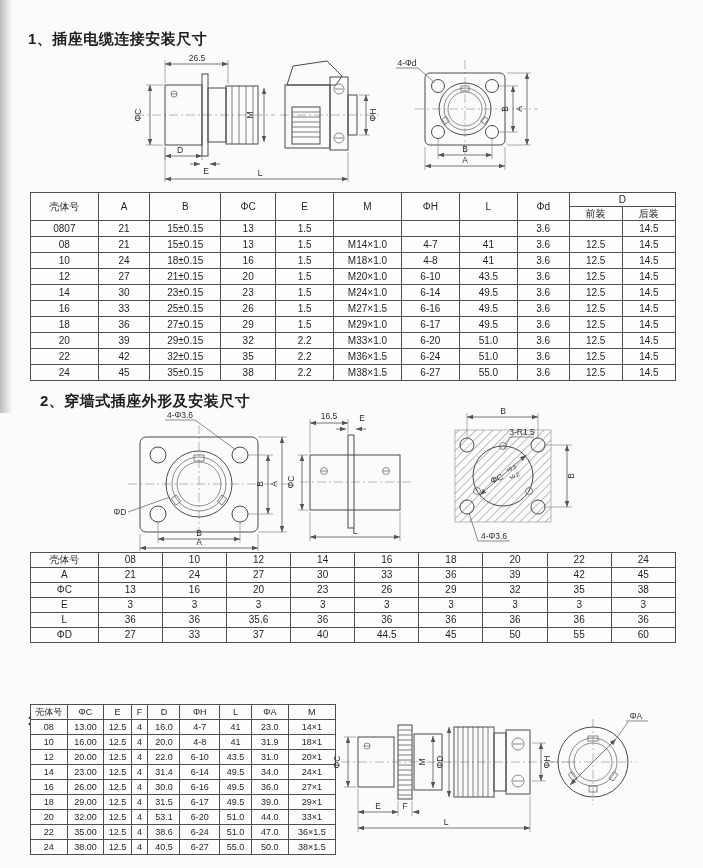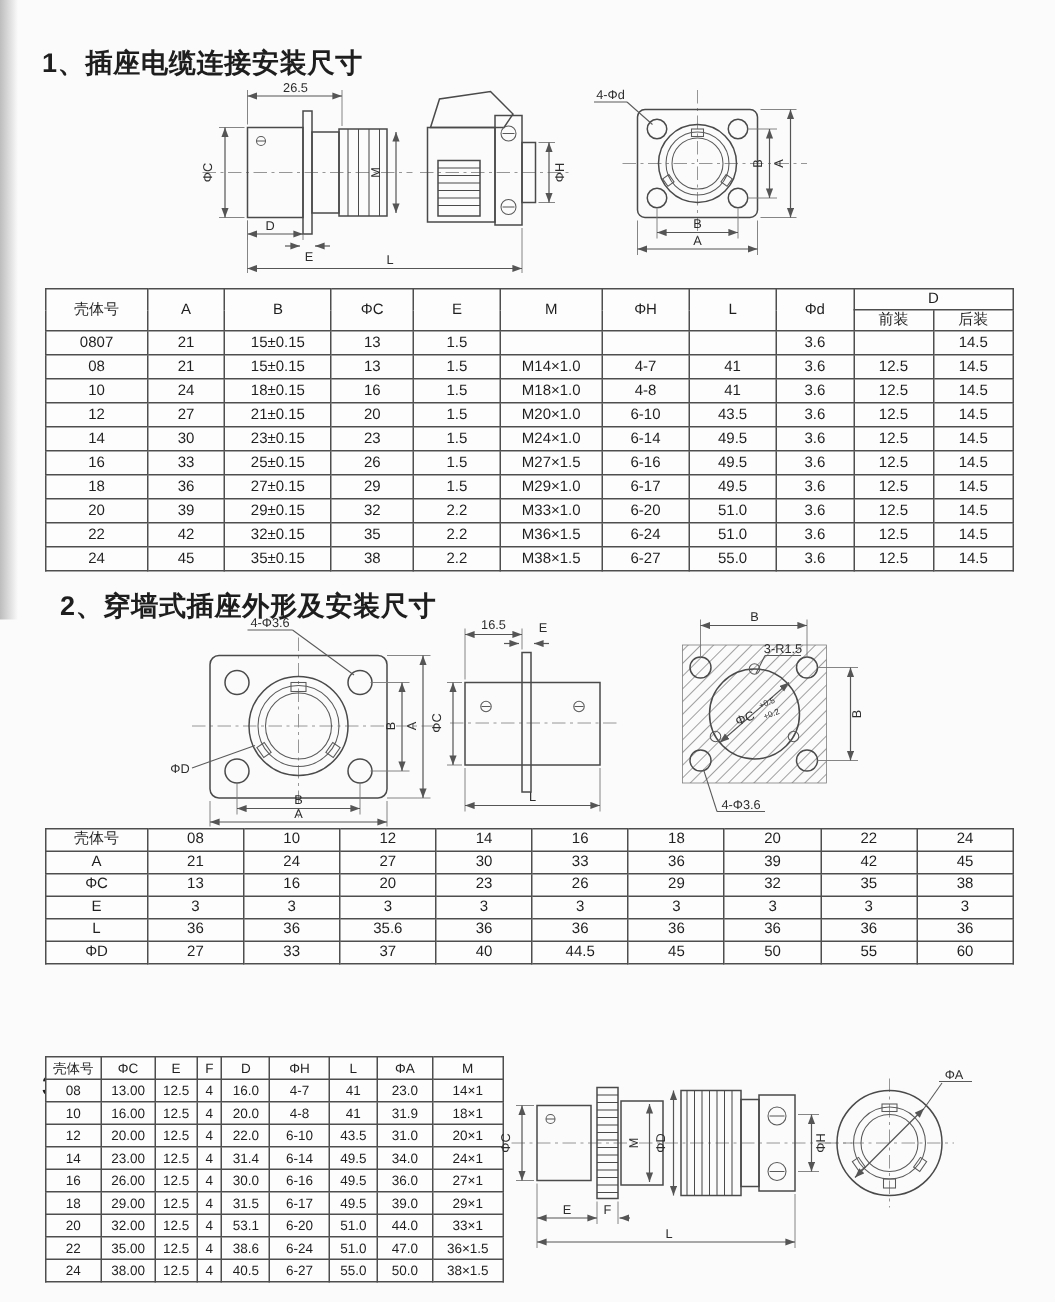--- a/index.html
+++ b/index.html
@@ -1,21 +1,21 @@
 <!DOCTYPE html>
 <html><head>
 <meta charset="utf-8">
 <style>
   html,body{margin:0;padding:0;}
   body{
     width:703px;height:868px;position:relative;overflow:hidden;
     background:#fbfbfb;color:#222;
     font-family:"Liberation Sans","DejaVu Sans",sans-serif;
   }
-  .sec-title{position:absolute;font-size:18px;font-weight:bold;color:#1e1e1e;letter-spacing:.5px;white-space:nowrap;text-align:center;}
+  .sec-title{position:absolute;font-size:15px;font-weight:bold;color:#1e1e1e;letter-spacing:.5px;white-space:nowrap;text-align:center;}
   .scan-edge{position:absolute;left:0;top:455;width:12px;height:413px;
     background:linear-gradient(to right,#bdbdbd,#e8e8e8 70%,#fbfbfb);}
   table{border-collapse:collapse;table-layout:fixed;position:absolute;background:#fdfdfd;}
   table,td,th{border:1px solid #4e4e4e;}
   table{border-width:1.5px;}
   td,th{font-size:10px;font-weight:normal;text-align:center;vertical-align:middle;
     padding:0;height:15px;line-height:15px;white-space:nowrap;overflow:hidden;color:#1f1f1f;}
   #t1{left:30px;top:192px;width:646px;}
   #t1 thead th{height:13px;line-height:13px;}
   #t2{left:30px;top:552px;width:646px;}

